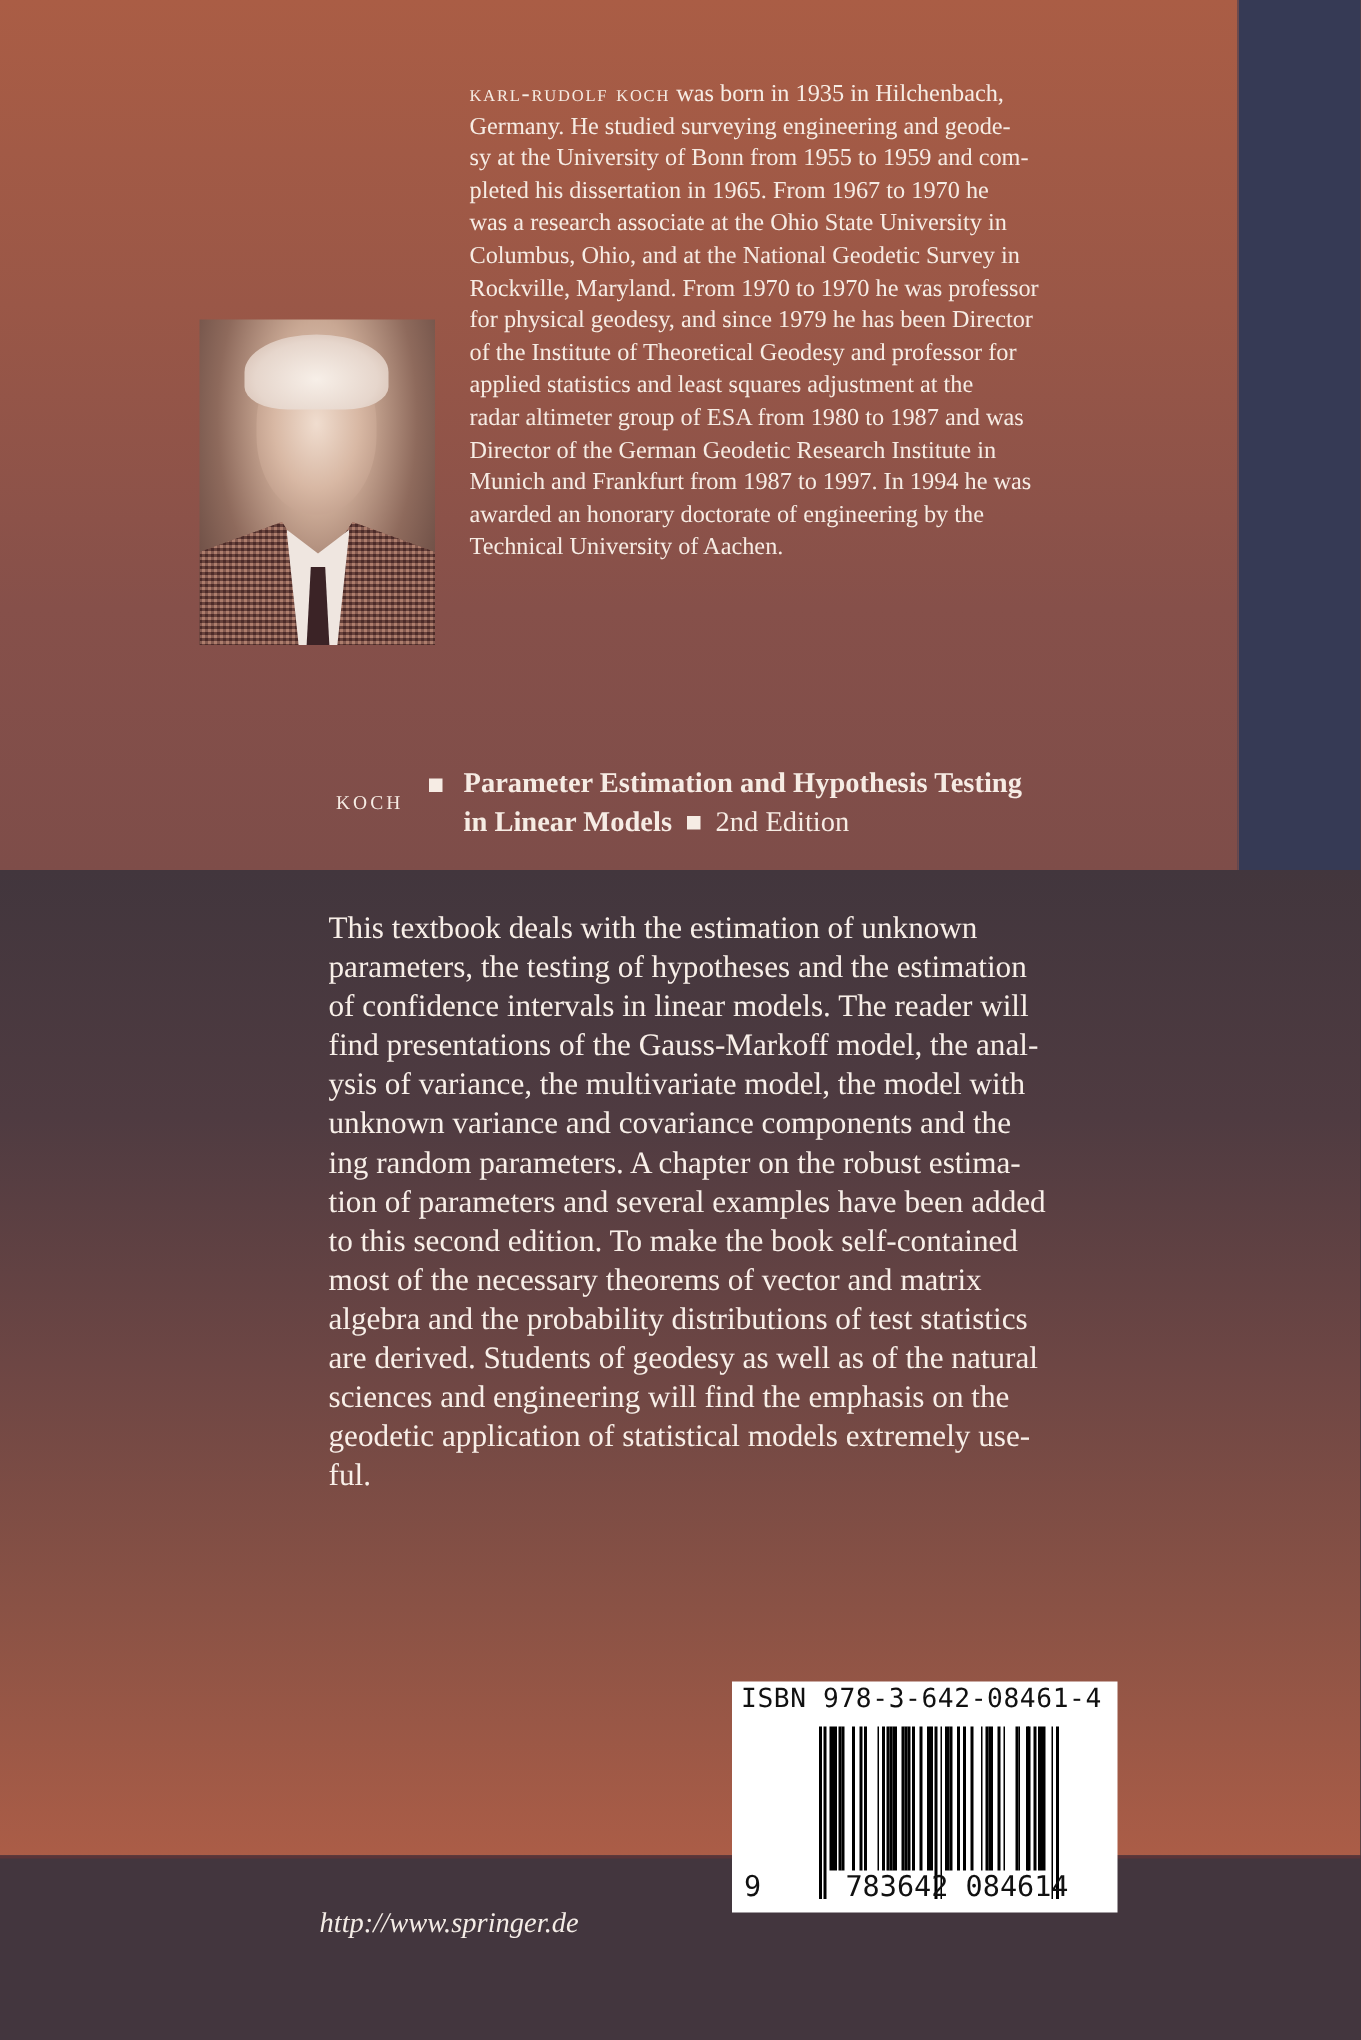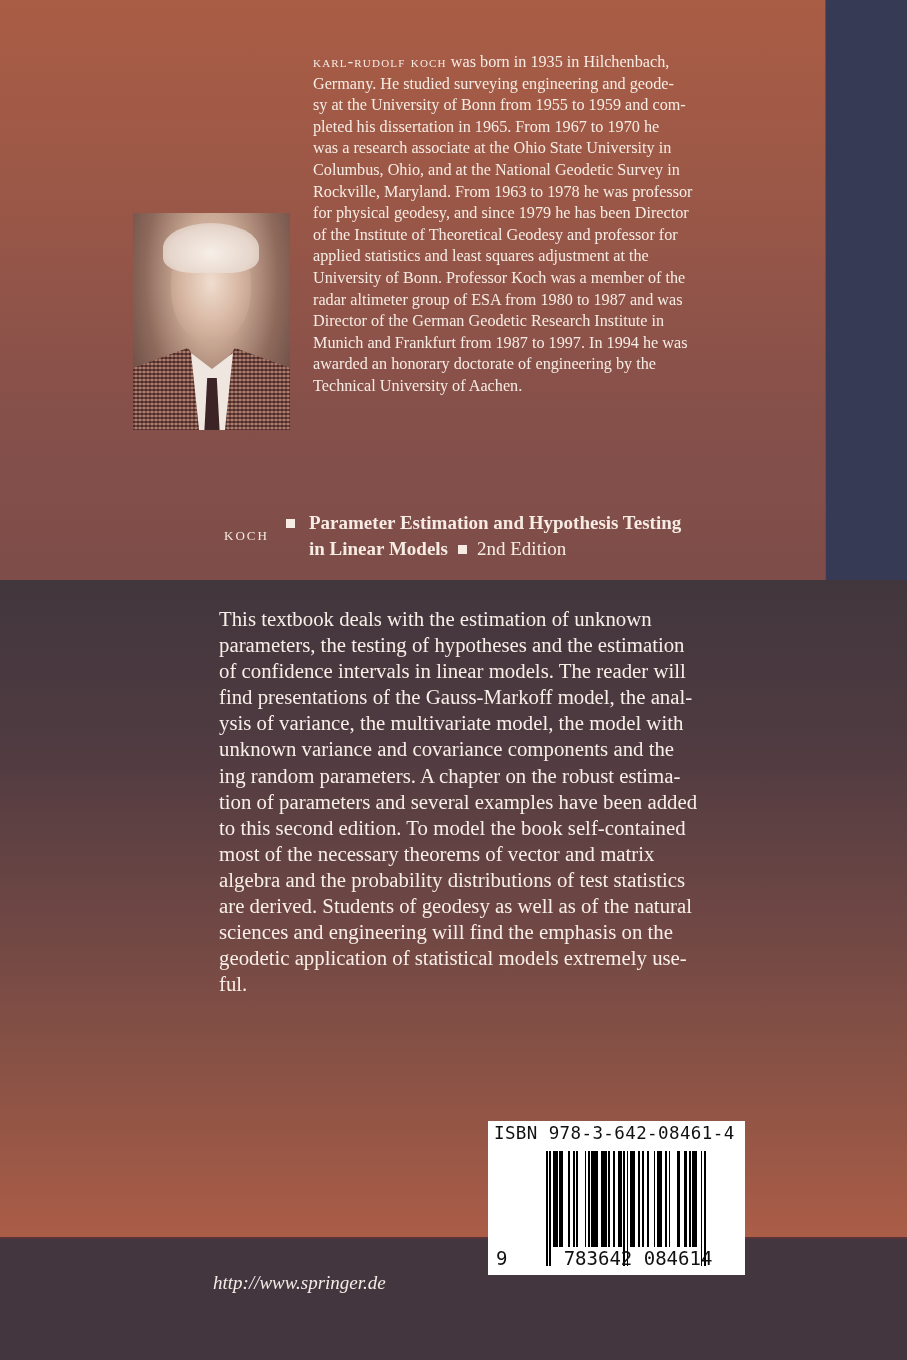--- a/index.html
+++ b/index.html
@@ -125,25 +125,24 @@
   <div class="photo-hair"></div>
 </div>
 
 <div class="bio">
   <span class="line"><span class="smallcaps">Karl-Rudolf Koch</span> <span>was born in 1935 in Hilchenbach,</span></span>
   <span class="line">Germany. He studied surveying engineering and geode-</span>
   <span class="line">sy at the University of Bonn from 1955 to 1959 and com-</span>
   <span class="line">pleted his dissertation in 1965. From 1967 to 1970 he</span>
   <span class="line">was a research associate at the Ohio State University in</span>
   <span class="line">Columbus, Ohio, and at the National Geodetic Survey in</span>
-  <span class="line">Rockville, Maryland. From 1963 to 1978 he was professor</span>
+  <span class="line">Rockville, Maryland. From 1970 to 1970 he was professor</span>
   <span class="line">for physical geodesy, and since 1979 he has been Director</span>
   <span class="line">of the Institute of Theoretical Geodesy and professor for</span>
   <span class="line">applied statistics and least squares adjustment at the</span>
-  <span class="line">University of Bonn. Professor Koch was a member of the</span>
   <span class="line">radar altimeter group of ESA from 1980 to 1987 and was</span>
   <span class="line">Director of the German Geodetic Research Institute in</span>
   <span class="line">Munich and Frankfurt from 1987 to 1997. In 1994 he was</span>
   <span class="line">awarded an honorary doctorate of engineering by the</span>
   <span class="line">Technical University of Aachen.</span>
 </div>
 
 <div class="title-block">
   <span class="title-author">Koch</span>
   <span class="sq first"></span>
@@ -155,21 +154,21 @@
 
 <div class="description">
   <span class="line">This textbook deals with the estimation of unknown</span>
   <span class="line">parameters, the testing of hypotheses and the estimation</span>
   <span class="line">of confidence intervals in linear models. The reader will</span>
   <span class="line">find presentations of the Gauss-Markoff model, the anal-</span>
   <span class="line">ysis of variance, the multivariate model, the model with</span>
   <span class="line">unknown variance and covariance components and the</span>
   <span class="line">ing random parameters. A chapter on the robust estima-</span>
   <span class="line">tion of parameters and several examples have been added</span>
-  <span class="line">to this second edition. To model the book self-contained</span>
+  <span class="line">to this second edition. To make the book self-contained</span>
   <span class="line">most of the necessary theorems of vector and matrix</span>
   <span class="line">algebra and the probability distributions of test statistics</span>
   <span class="line">are derived. Students of geodesy as well as of the natural</span>
   <span class="line">sciences and engineering will find the emphasis on the</span>
   <span class="line">geodetic application of statistical models extremely use-</span>
   <span class="line">ful.</span>
 </div>
 
 <div class="bottom-band"></div>
 <div class="publisher-url">http://www.springer.de</div>

